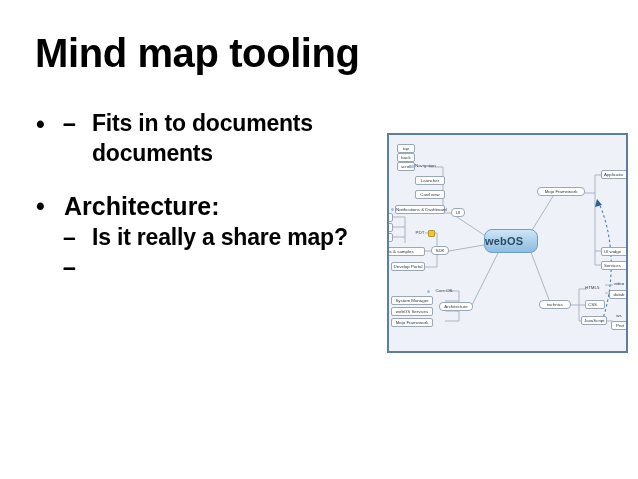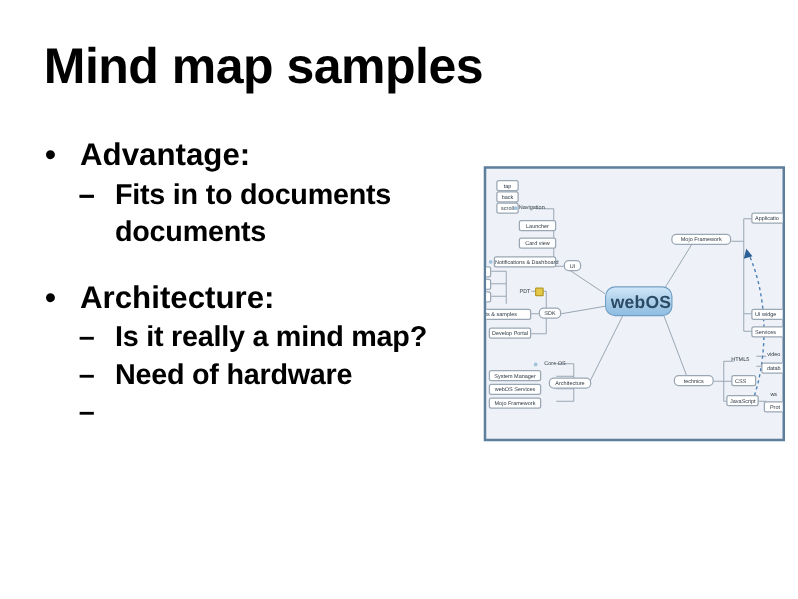--- a/index.html
+++ b/index.html
@@ -116,24 +116,24 @@
   #mm-central {
     position: absolute;
     left: 95px;
     top: 94px;
     width: 52px;
     height: 22px;
     border-radius: 8px;
     border: 1px solid #6f9fc4;
     background: linear-gradient(180deg, #cfe6f7 0%, #a8cde9 55%, #8fbde2 100%);
     color: #2b4a63;
-    font-size: 14px;
+    font-size: 11px;
     font-weight: bold;
     line-height: 22px;
-    text-align: right;
+    text-align: left;
     letter-spacing: 0.2px;
   }
   .mm-dot {
     position: absolute;
     width: 3px;
     height: 3px;
     border-radius: 50%;
     background: #9fc3dd;
   }
   .mm-badge {
@@ -143,50 +143,48 @@
     border-radius: 1px;
     background: #e3c84a;
     border: 1px solid #b59b26;
   }
 </style>
 </head>
 <body>
 
 <div id="slide">
 
-  <div id="slide-title">Mind map samples</div>
+  <div id="slide-title">Mind map tooling</div>
 
   <div id="body">
 
     <div class="group">
       <div class="l1">
         <span class="marker">•</span>
-        <span>Advantage:</span>
       </div>
       <div class="l2">
         <span class="marker">–</span>
       </div>
       <div class="l2">
         <span class="marker">–</span>
         <span>Fits in to documents documents</span>
       </div>
     </div>
 
     <div class="group second">
       <div class="l1">
         <span class="marker">•</span>
         <span>Architecture:</span>
       </div>
       <div class="l2">
         <span class="marker">–</span>
-        <span>Is it really a mind map?</span>
-      </div>
-      <div class="l2">
-        <span class="marker">–</span>
-        <span>Need of hardware</span>
+        <span>Is it really a share map?</span>
+      </div>
+      <div class="l2">
+        <span class="marker">–</span>
       </div>
       <div class="l2">
         <span class="marker">–</span>
       </div>
     </div>
 
   </div>
 
   <div id="mindmap-figure">
     <div id="mindmap-canvas">

